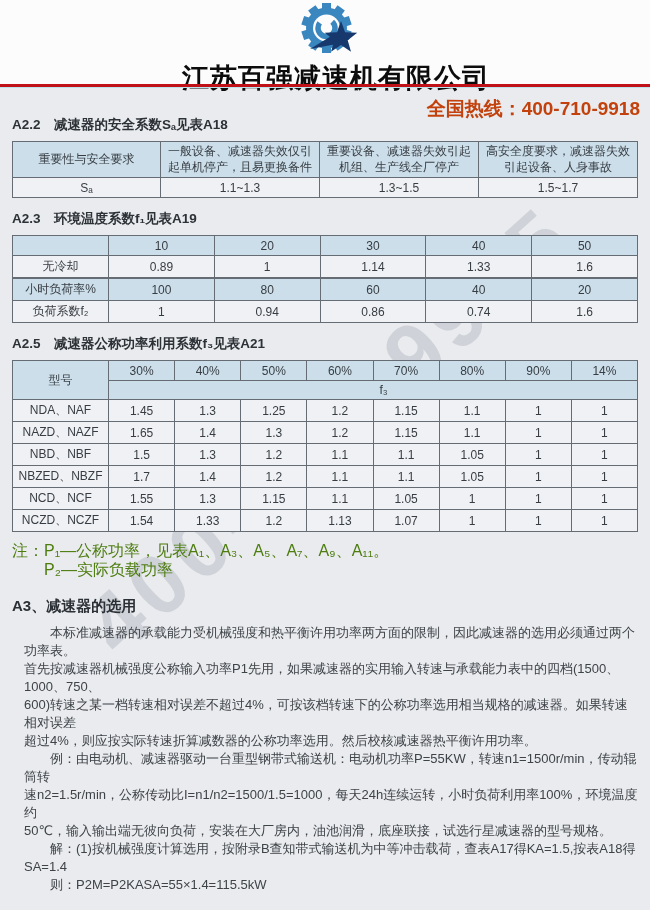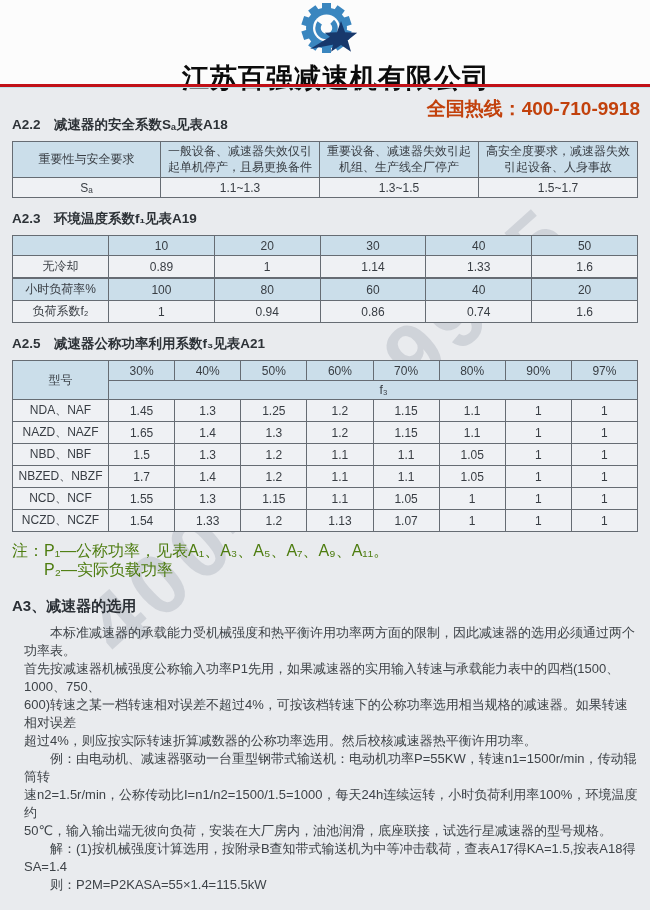--- a/index.html
+++ b/index.html
@@ -181,21 +181,21 @@
     <tbody>
         <tr class="r20">
       <td class="hd" rowspan="2">型号</td>
       <td class="hd">30%</td>
       <td class="hd">40%</td>
       <td class="hd">50%</td>
       <td class="hd">60%</td>
       <td class="hd">70%</td>
       <td class="hd">80%</td>
       <td class="hd">90%</td>
-      <td class="hd">97%</td>
+      <td class="hd">14%</td>
     </tr>
     <tr class="r16">
       <td class="hd" colspan="8">f₃</td>
     </tr>
     </tbody>
       <tbody>
 
     <tr class="r20">
         <td>NDA、NAF</td>
         <td>1.45</td>

